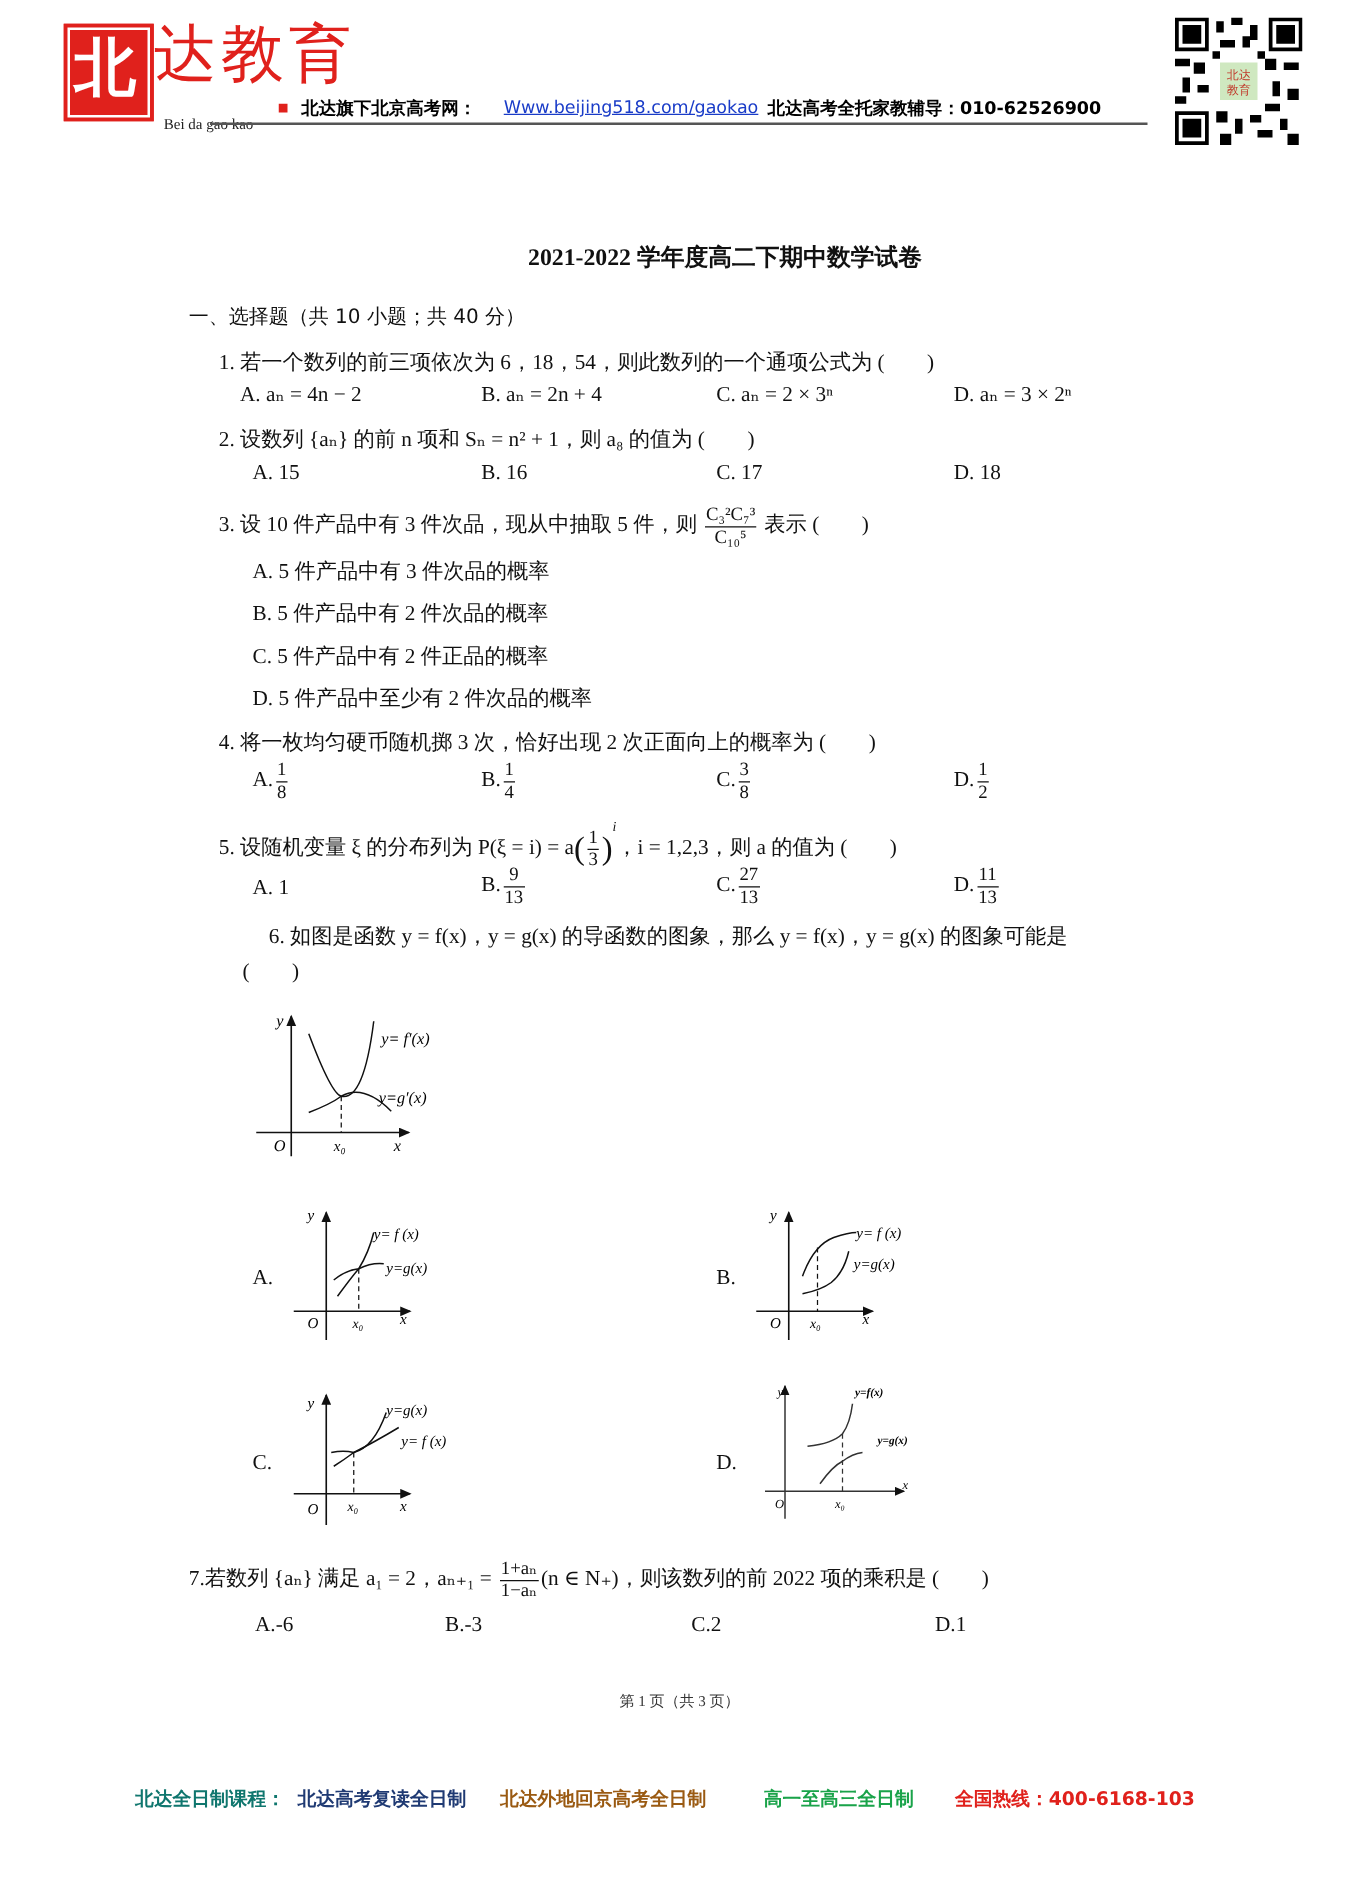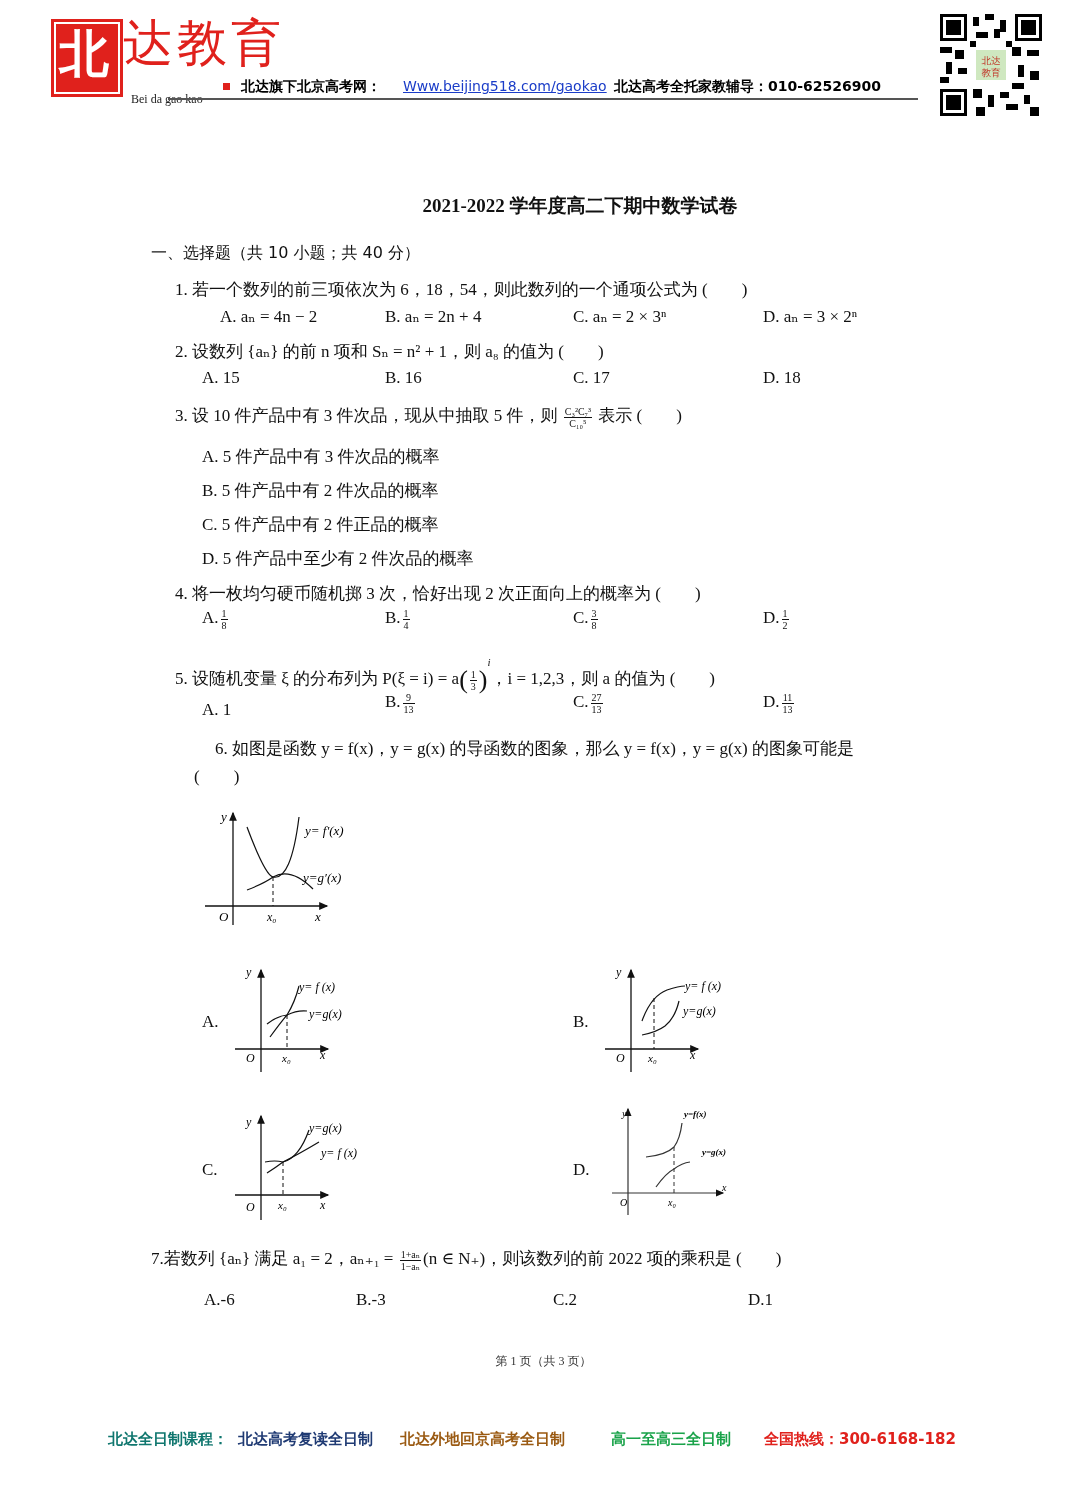--- a/index.html
+++ b/index.html
@@ -22,21 +22,21 @@
   .header-rule { left: 168px; top: 98px; width: 750px; height: 2px; background: #555; }
   .qr { left: 940px; top: 14px; width: 102px; height: 102px; }
 
   
   .title { left: 0; width: 1160px; text-align: center; top: 193px; font-size: 19px; font-weight: bold; }
   .section { left: 151px; top: 243px; font-size: 16px; font-weight: normal; font-family: "DejaVu Sans", sans-serif; }
   .q { font-size: 17px; white-space: nowrap; }
   .opt { font-size: 17px; white-space: nowrap; }
   .m { font-style: italic; }
   sub, sup { font-size: 11px; }
-  .frac { display: inline-block; vertical-align: middle; text-align: center; font-size: 10px; line-height: 1.1; margin: 0 2px; }
+  .frac { display: inline-block; vertical-align: middle; text-align: center; font-size: 15px; line-height: 1.1; margin: 0 2px; }
   .frac .n { display: block; border-bottom: 1px solid #111; padding: 0 1px; }
   .frac .d { display: block; padding: 0 1px; }
   .graph-label { font-size: 17px; }
   svg text { font-family: "Liberation Serif", serif; }
   .pagenum { left: 0; width: 1087px; text-align: center; top: 1353px; font-size: 12px; color: #333; }
 
   .footer { top: 1430px; font-size: 15px; font-weight: bold; font-family: "DejaVu Sans", sans-serif; white-space: nowrap; }
 </style>
 </head>
 <body>
@@ -94,21 +94,21 @@
   </g>
   <rect x="12" y="12" width="10" height="10" fill="#cfe8c0"></rect>
   <text x="17" y="16.5" font-size="3.2" text-anchor="middle" fill="#c0392b">北达</text>
   <text x="17" y="20.5" font-size="3.2" text-anchor="middle" fill="#c0392b">教育</text>
 </svg>
 
 <div class="abs title">2021-2022 学年度高二下期中数学试卷</div>
 <div class="abs section">一、选择题（共 10 小题；共 40 分）</div>
 
 <div class="abs q" style="left:175px;top:278px;">1. 若一个数列的前三项依次为 6，18，54，则此数列的一个通项公式为 (　　)</div>
-<div class="abs opt" style="left:220px;top:306px;text-align:right;">A. aₙ = 4n − 2</div>
+<div class="abs opt" style="left:192px;top:306px;text-align:right;">A. aₙ = 4n − 2</div>
 <div class="abs opt" style="left:385px;top:306px;">B. aₙ = 2n + 4</div>
 <div class="abs opt" style="left:573px;top:306px;">C. aₙ = 2 × 3ⁿ</div>
 <div class="abs opt" style="left:763px;top:306px;">D. aₙ = 3 × 2ⁿ</div>
 
 <div class="abs q" style="left:175px;top:340px;">2. 设数列 {aₙ} 的前 n 项和 Sₙ = n² + 1，则 a₈ 的值为 (　　)</div>
 <div class="abs opt" style="left:202px;top:368px;">A. 15</div>
 <div class="abs opt" style="left:385px;top:368px;">B. 16</div>
 <div class="abs opt" style="left:573px;top:368px;">C. 17</div>
 <div class="abs opt" style="left:763px;top:368px;">D. 18</div>
 
@@ -226,13 +226,13 @@
 <div class="abs opt" style="left:356px;top:1290px;">B.-3</div>
 <div class="abs opt" style="left:553px;top:1290px;">C.2</div>
 <div class="abs opt" style="left:748px;top:1290px;">D.1</div>
 
 <div class="abs pagenum">第 1 页（共 3 页）</div>
 
 <div class="abs footer" style="left:108px;color:#0f766e;">北达全日制课程：</div>
 <div class="abs footer" style="left:238px;color:#1f3a73;">北达高考复读全日制</div>
 <div class="abs footer" style="left:400px;color:#9a5a12;">北达外地回京高考全日制</div>
 <div class="abs footer" style="left:611px;color:#1aa34a;">高一至高三全日制</div>
-<div class="abs footer" style="left:764px;color:#e0211c;">全国热线：300-6168-182</div>
+<div class="abs footer" style="left:764px;color:#e0211c;">全国热线：400-6168-103</div>
 
 </body></html>

